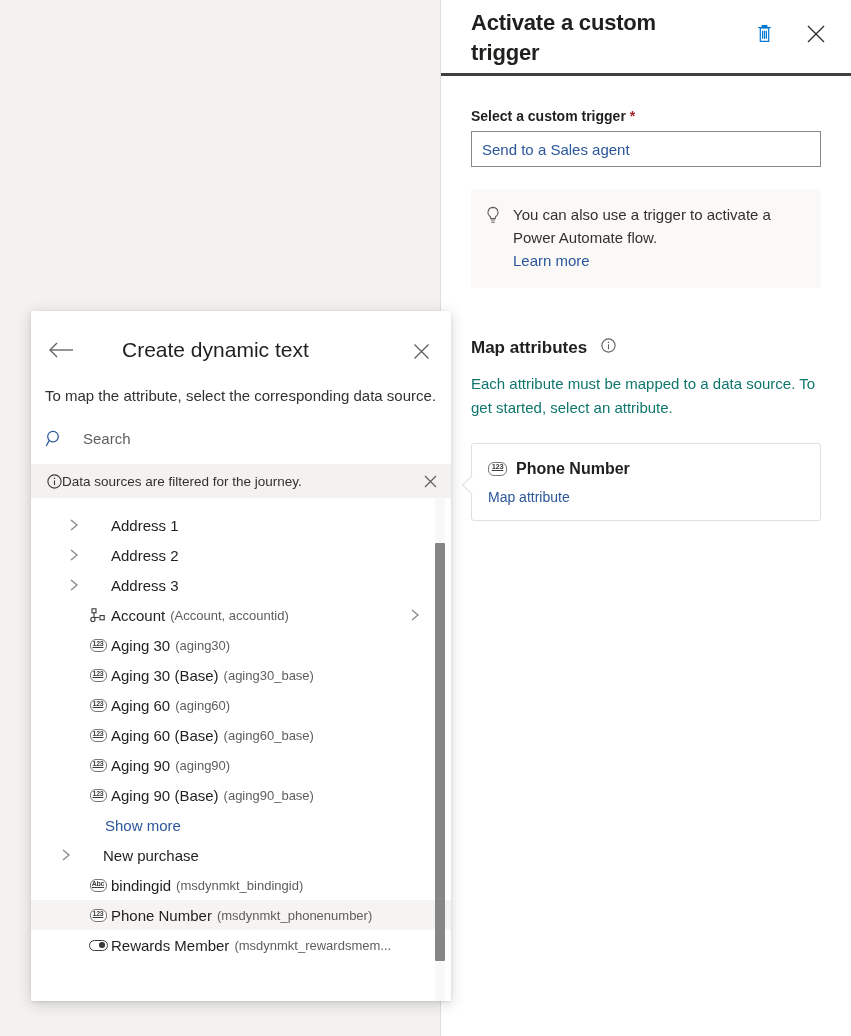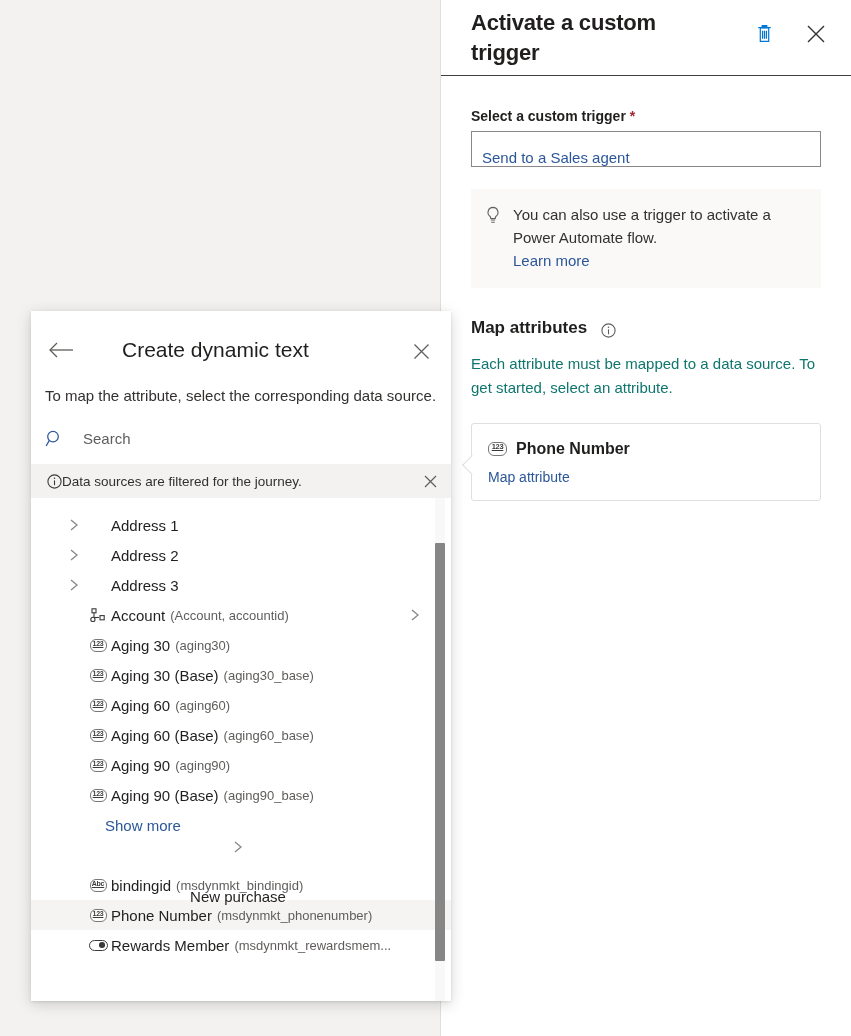--- a/index.html
+++ b/index.html
@@ -14,21 +14,21 @@
   
   .right-panel {
     position: absolute; left: 440px; top: 0;
     width: 411px; height: 1036px;
     background: #ffffff;
     border-left: 1px solid #e1dfdd;
   }
   .rp-header {
     position: relative;
     height: 76px;
-    border-bottom: 1px solid #404040;
+    border-bottom: 3px solid #404040;
     padding: 8px 24px 0 30px;
   }
   .rp-title {
     font-size: 22px; line-height: 30px;
     font-weight: 600; color: #201f1e;
     letter-spacing: -0.2px;
     width: 250px;
   }
   .rp-header-actions {
     position: absolute; right: 20px; top: 19px;
@@ -42,21 +42,21 @@
   .rp-body { padding: 32px 30px 0 30px; }
   .field-label {
     font-size: 14px; font-weight: 600; color: #201f1e;
     margin-bottom: 7px;
   }
   .req-star { color: #a4262c; font-weight: 600; }
   .select-box {
     height: 36px;
     border: 1px solid #8a8886;
     background: #fff;
-    display: flex; align-items: flex-end;
+    display: flex; align-items: center;
     padding: 0 10px;
     font-size: 15px;
     color: #2b579a;
     cursor: pointer;
   }
   .tip-box {
     margin-top: 22px;
     background: #faf9f8;
     padding: 14px 16px 16px 14px;
     display: flex; gap: 12px;
@@ -65,22 +65,22 @@
     font-size: 15px; line-height: 23px; color: #323130;
     max-width: 290px;
   }
   .tip-link {
     display: block;
     font-size: 15px; line-height: 23px;
     color: #2b579a; text-decoration: none; cursor: pointer;
   }
 
   .section-head {
-    display: flex; align-items: flex-end; gap: 14px;
-    margin-top: 30px;
+    display: flex; align-items: flex-start; gap: 14px;
+    margin-top: 50px;
   }
   .section-title { font-size: 17px; font-weight: 600; color: #201f1e; }
   .section-desc {
     margin-top: 14px;
     font-size: 15px; line-height: 24px; color: #0f766e;
     max-width: 345px;
   }
   .attr-card {
     position: relative;
     margin-top: 23px;
@@ -187,21 +187,21 @@
   .lbl { font-size: 15px; color: #201f1e; }
   .sub { font-size: 13px; color: #605e5c; margin-left: 5px; }
   .tree-item .end-chev { margin-left: auto; display: flex; align-items: center; }
   .showmore {
     height: 30px; display: flex; align-items: center;
     padding-left: 74px;
     font-size: 15px; color: #2b579a; cursor: pointer;
   }
 
   
-  .ind-0 { padding-left: 24px; flex-direction: column; }
+  .ind-0 { padding-left: 24px; }
   .ind-1 { padding-left: 32px; }
 
   
   .sb-track {
     position: absolute; right: 6px; top: 0;
     width: 10px; height: 100%;
     background: #f8f8f8;
   }
   .sb-thumb {
     position: absolute; right: 6px;

